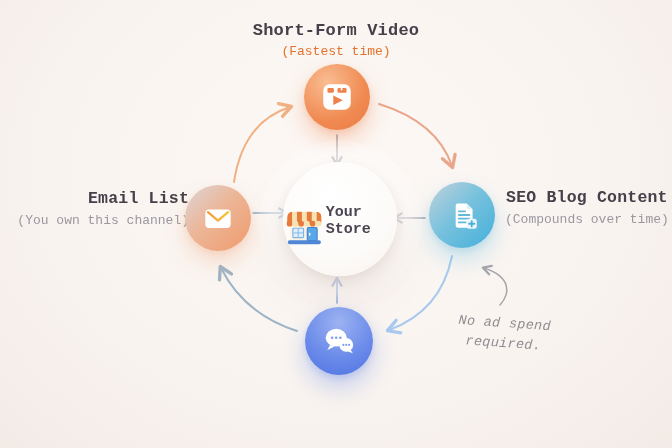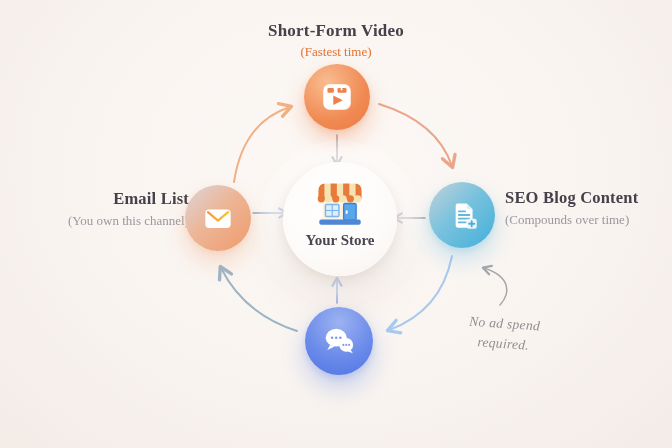--- a/index.html
+++ b/index.html
@@ -1,18 +1,18 @@
 <!DOCTYPE html>
 <html style="--accent-orange: #e4722c; --title-text: #454049; --subtitle-text: #9b97a0; --annotation-text: #8f8d92; --arrow-orange: #f0b183; --arrow-salmon: #eaa68b; --arrow-lightblue: #a9c9ee; --arrow-bluegray: #9db4c6; --arrow-inner-gray: #a3a3ad; --arrow-inner-bluegray: #8ea9c9; --arrow-inner-blue: #6e92d9;"><head>
 <meta charset="utf-8">
 <style>
   html,body{margin:0;padding:0;background:#eee;}
   .canvas{
     position:relative;width:672px;height:448px;overflow:hidden;
-    font-family:Liberation Serif, serif;
+    font-family:Liberation Mono, monospace;
     background:
       radial-gradient(ellipse at 50% 38%, #fcf8f5 0%, #f9f4f0 55%, #f3ebe6 100%);
   }
   .txt-block{position:absolute;}
   .node-title{
     font-size:17px;font-weight:bold;color:var(--title-text,#454049);
     letter-spacing:.2px;line-height:1.25;
   }
   .node-sub{
     font-size:13px;color:var(--subtitle-text,#9b97a0);margin-top:3px;line-height:1.2;
@@ -36,21 +36,21 @@
     background:radial-gradient(circle at 50% 22%, #9cb2f1 0%, #6c8cea 55%, #4f74e2 100%);
     box-shadow:0 12px 24px rgba(84,121,228,.32), 0 3px 6px rgba(84,121,228,.18);}
   .halo{
     position:absolute;left:258px;top:140px;width:164px;height:164px;border-radius:50%;
     background:radial-gradient(circle, rgba(255,255,255,.95) 0%, rgba(255,255,255,.5) 60%, rgba(255,255,255,0) 75%);
   }
   .hub{
     position:absolute;left:283px;top:162px;width:114px;height:114px;border-radius:50%;
     background:radial-gradient(circle at 42% 30%, #ffffff 0%, #fdfbf9 60%, #f6f1ec 100%);
     box-shadow:0 18px 36px rgba(188,162,148,.30), 0 4px 10px rgba(188,162,148,.14);
-    display:flex;flex-direction:column;align-items:center;
+    display:flex;flex-direction:row;align-items:center;
   }
   .hub svg{margin-top:16px;}
   .hub-label{font-size:15px;font-weight:bold;color:#4a4550;margin-top:4px;}
   .arrows{position:absolute;left:0;top:0;width:672px;height:448px;}
   .annotation{
     position:absolute;left:451px;top:314px;width:106px;text-align:center;
     transform:rotate(4deg);
     font-style:italic;font-size:13.5px;line-height:1.45;
     color:var(--annotation-text,#8f8d92);
     letter-spacing:.3px;

